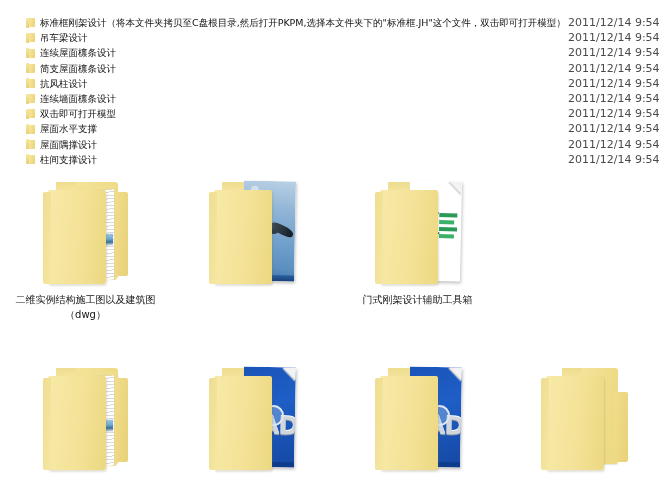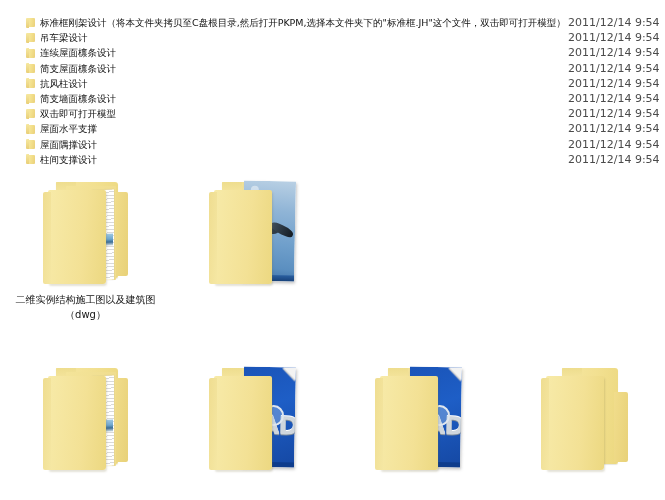--- a/index.html
+++ b/index.html
@@ -393,21 +393,21 @@
   </div>
 
   <div class="detail-row">
     <span class="mini-folder"></span>
     <span class="detail-name">抗风柱设计</span>
     <span class="detail-date">2011/12/14 9:54</span>
   </div>
 
   <div class="detail-row">
     <span class="mini-folder"></span>
-    <span class="detail-name">简支墙面檩条设计</span>
+    <span class="detail-name">连续墙面檩条设计</span>
     <span class="detail-date">2011/12/14 9:54</span>
   </div>
 
   <div class="detail-row">
     <span class="mini-folder"></span>
     <span class="detail-name">双击即可打开模型</span>
     <span class="detail-date">2011/12/14 9:54</span>
   </div>
 
   <div class="detail-row">
@@ -458,20 +458,38 @@
           <div class="bird-body"></div>
           <div class="bird-tail"></div>
           <div class="bird-wing-r"></div>
           <div class="sky-base"></div>
         </div>
         <div class="fld-front"></div>
         <div class="fld-spine"></div>
       </div>
     </div>
 
+    <div class="icon-cell">
+      <div class="icon-art">
+        <div class="fld-back"></div>
+        <div class="doc-sheet tilt">
+          <div class="doc-corner"></div>
+          <div class="xls-x">X</div>
+          <div class="xls-bars">
+              <i></i>
+              <i></i>
+              <i></i>
+              <i></i>
+            </div>
+        </div>
+        <div class="fld-front"></div>
+        <div class="fld-spine"></div>
+      </div>
+      <div class="icon-label">门式刚架设计辅助工具箱</div>
+    </div>
 
   </div>
 
   <div class="icon-row row-2">
 
     <div class="icon-cell">
       <div class="icon-art">
         <div class="fld-back"></div>
         <div class="fld-tab"></div>
         <div class="fld-mid"></div>

